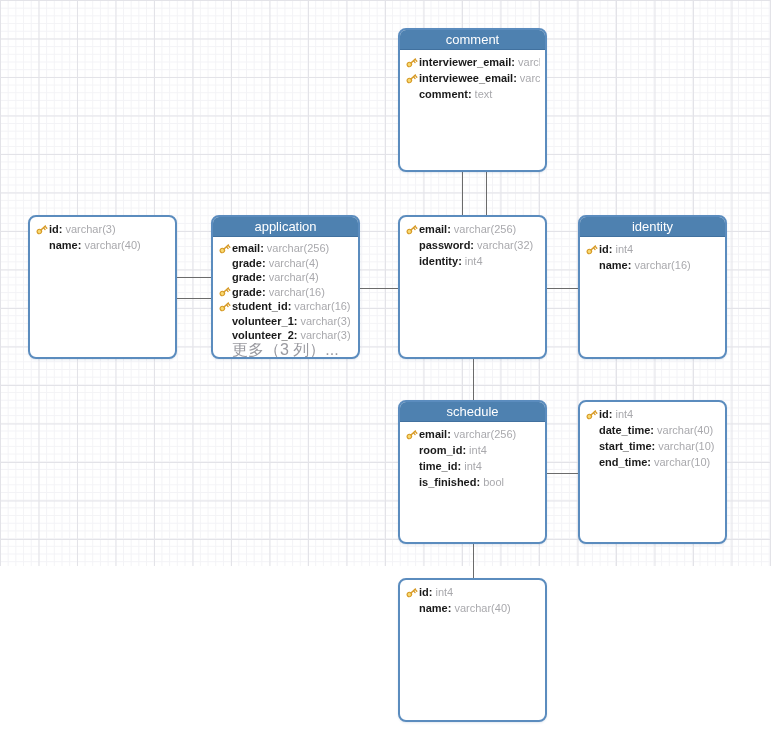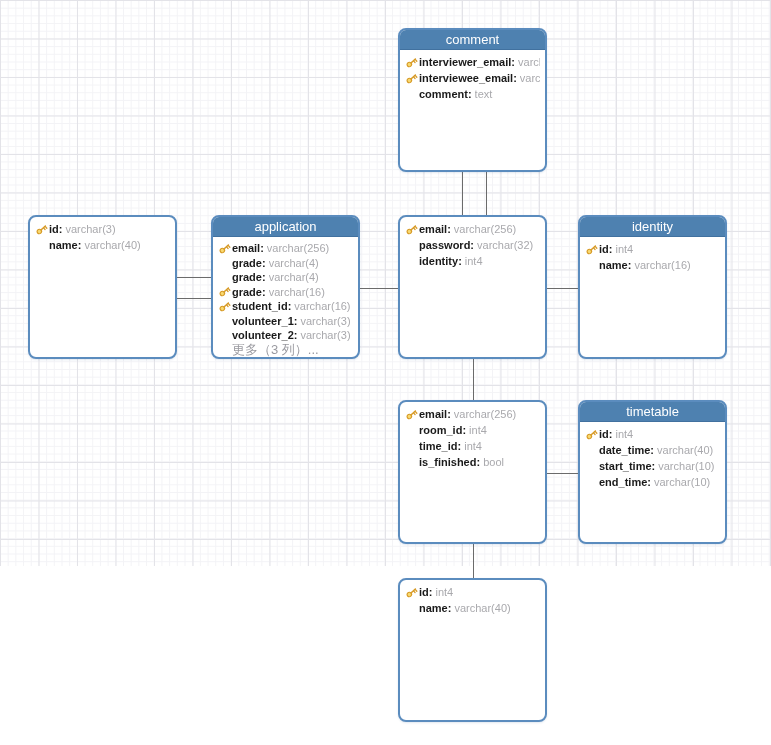--- a/index.html
+++ b/index.html
@@ -66,21 +66,21 @@
   .fn { font-weight: bold; color: #1a1a1a; }
   .fn::after { content: ":"; }
   .ft {
     color: #a9a9ad;
     margin-left: 3px;
     overflow: hidden;
     flex: 1 1 auto;
   }
   .more {
     color: #9a9aa0;
-    font-size: 13px;
+    font-size: 16px;
     height: 14.5px;
     line-height: 14.5px;
     padding-left: 19px;
     white-space: nowrap;
     overflow: hidden;
   }
 </style>
 </head>
 <body>
 
@@ -249,20 +249,21 @@
       </div>
       <div class="row">
         <span class="kc"></span>
         <span class="fn">name</span>
         <span class="ft">varchar(16)</span>
       </div>
     </div>
   </div>
 
   <div class="table" style="left:398px;top:400px">
+    <div class="thead">schedule</div>
     <div class="tbody">
       <div class="row">
         <span class="kc">
             <svg class="key" viewBox="0 0 14 14">
               <use href="#keysym"></use>
             </svg>
           </span>
         <span class="fn">email</span>
         <span class="ft">varchar(256)</span>
       </div>
@@ -278,21 +279,20 @@
       </div>
       <div class="row">
         <span class="kc"></span>
         <span class="fn">is_finished</span>
         <span class="ft">bool</span>
       </div>
     </div>
   </div>
 
   <div class="table" style="left:578px;top:400px">
-    <div class="thead">timetable</div>
     <div class="tbody">
       <div class="row">
         <span class="kc">
             <svg class="key" viewBox="0 0 14 14">
               <use href="#keysym"></use>
             </svg>
           </span>
         <span class="fn">id</span>
         <span class="ft">int4</span>
       </div>

